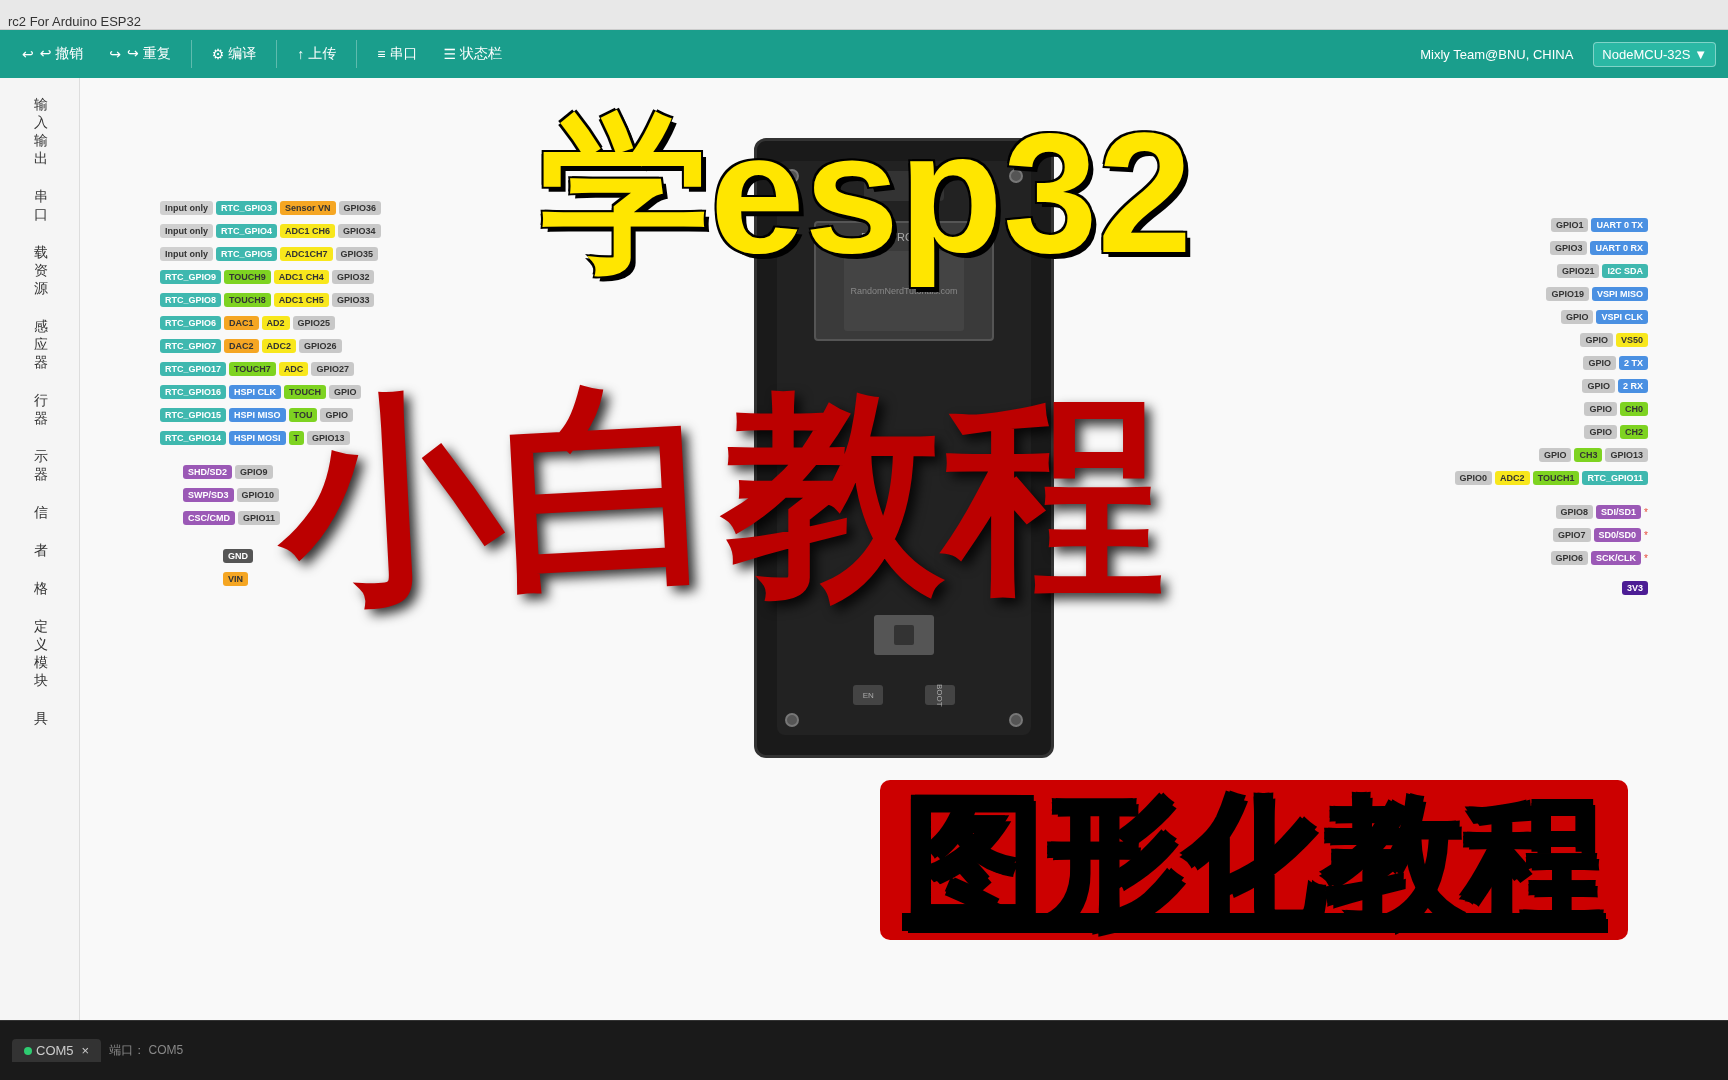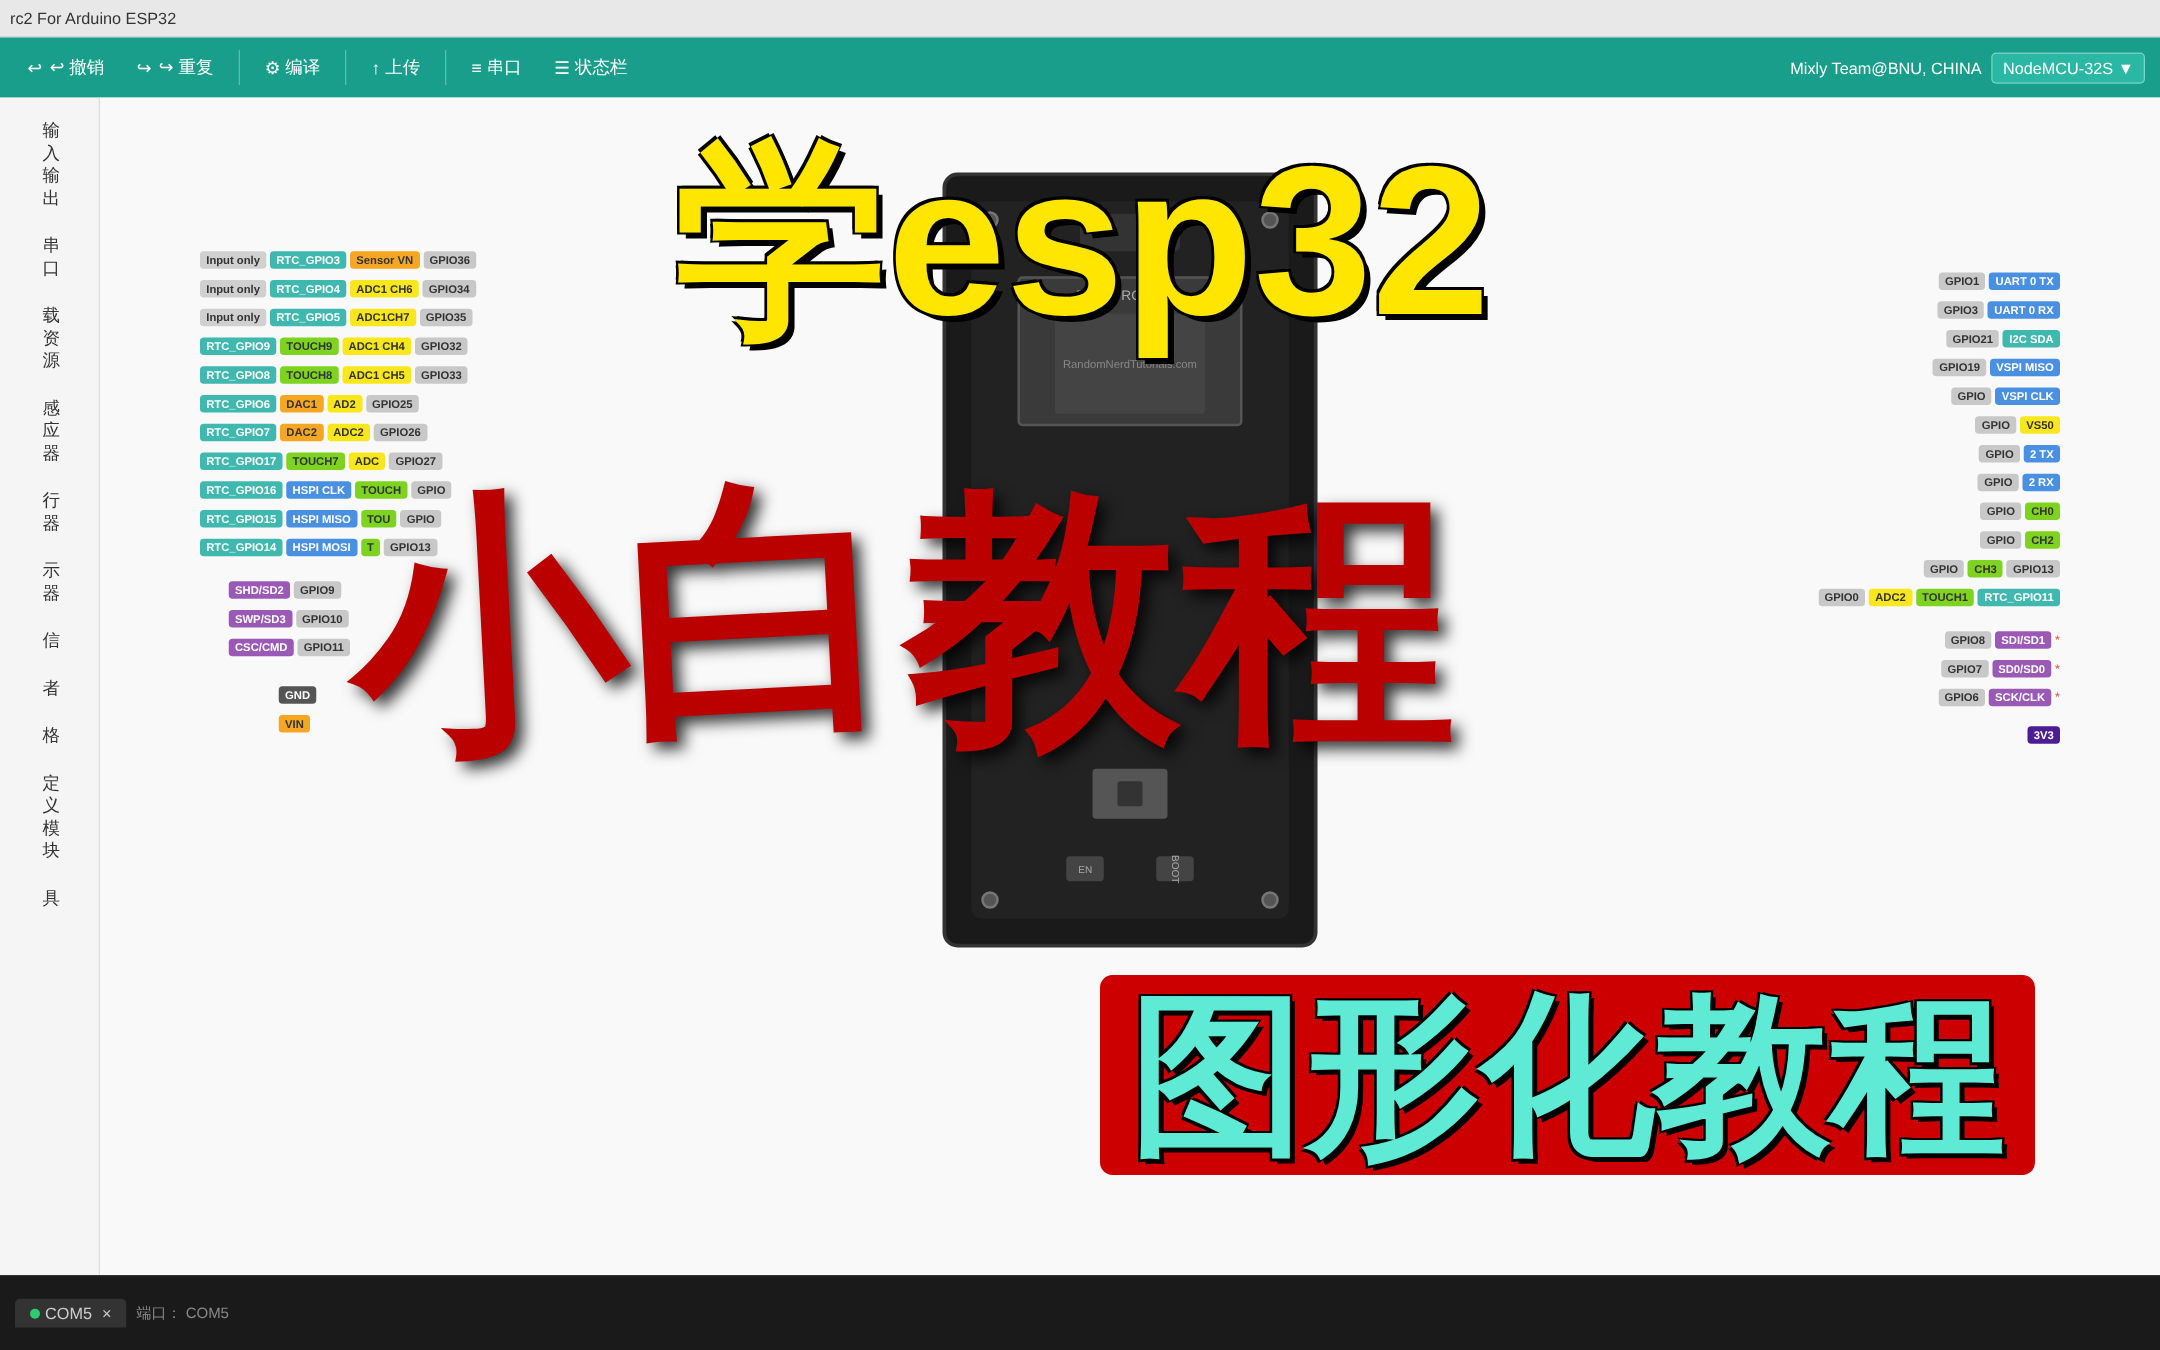--- a/index.html
+++ b/index.html
@@ -11,21 +11,21 @@
       font-family: Arial, sans-serif;
       position: relative;
     }
 
     
     #title-bar {
       width: 100%;
       height: 30px;
       background: #e8e8e8;
       display: flex;
-      align-items: center;
+      align-items: flex-end;
       padding-left: 8px;
       font-size: 13px;
       color: #333;
       border-bottom: 1px solid #ccc;
     }
 
     
     #toolbar {
       width: 100%;
       height: 48px;
@@ -43,21 +43,21 @@
       font-size: 14px;
       padding: 4px 10px;
       cursor: pointer;
       border-radius: 4px;
     }
     .toolbar-divider { width: 1px; height: 28px; background: rgba(255,255,255,0.3); margin: 0 4px; }
     .toolbar-right {
       margin-left: auto;
       display: flex;
       align-items: center;
-      gap: 8px;
+      gap: 20px;
       color: white;
       font-size: 13px;
     }
     .board-select {
       background: #2ab8a4;
       border: 1px solid rgba(255,255,255,0.4);
       color: white;
       padding: 4px 8px;
       border-radius: 4px;
       font-size: 13px;
@@ -516,21 +516,21 @@
           <span style="font-size:170px; font-weight:900; color:#FFE600; text-shadow: 5px 5px 0 #000, -2px -2px 0 #000, 2px -2px 0 #000, -2px 2px 0 #000; font-family:'SimHei','STHeiti',sans-serif; line-height:1;">学</span>
           <span style="font-size:170px; font-weight:700; color:#FFE600; text-shadow: 5px 5px 0 #000, -2px -2px 0 #000, 2px -2px 0 #000, -2px 2px 0 #000; font-family:Arial,sans-serif; line-height:1;">esp32</span>
         </div>
 
         <div style="position:absolute; top:270px; left:200px; pointer-events:none;">
           <span style="font-size:220px; font-weight:900; color:#bb0000; text-shadow: 6px 6px 12px rgba(0,0,0,0.8); font-family:'KaiTi','STKaiti',cursive,sans-serif; transform:rotate(-3deg); display:inline-block;">小白</span>
           <span style="font-size:220px; font-weight:900; color:#bb0000; text-shadow: 6px 6px 12px rgba(0,0,0,0.8); font-family:'KaiTi','STKaiti',cursive,sans-serif; display:inline-block;">教程</span>
         </div>
 
         <div style="position:absolute; bottom:80px; right:100px; pointer-events:none; background:#cc0000; padding:10px 24px; border-radius:10px;">
-          <span style="font-size:140px; font-weight:900; color:#5eead4; text-shadow: 4px 4px 0 #000, -2px -2px 0 #000, 2px -2px 0 #000, -2px 2px 0 #000; font-family:'SimHei','STHeiti',sans-serif; line-height:1;">图形化教程</span>
+          <span style="font-size:140px; font-weight:900; color:#000000; text-shadow: 4px 4px 0 #000, -2px -2px 0 #000, 2px -2px 0 #000, -2px 2px 0 #000; font-family:'SimHei','STHeiti',sans-serif; line-height:1;text-decoration:underline;">图形化教程</span>
         </div>
       </div>
     </div>
   </div>
 
   <div id="bottom-bar">
     <div class="com-tab">
       <span class="dot"></span>
       <span>COM5</span>
       <span style="margin-left:4px; cursor:pointer;">×</span>

